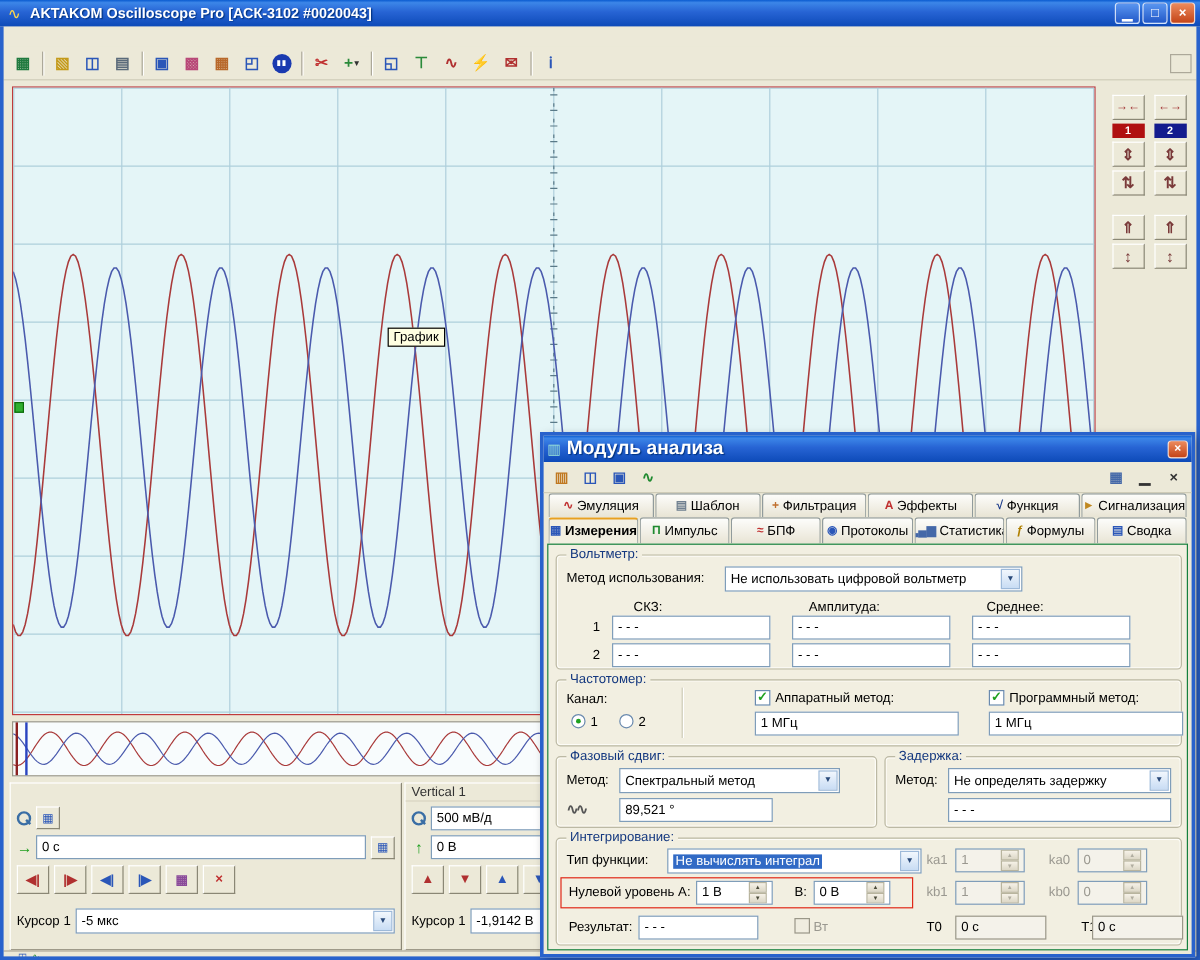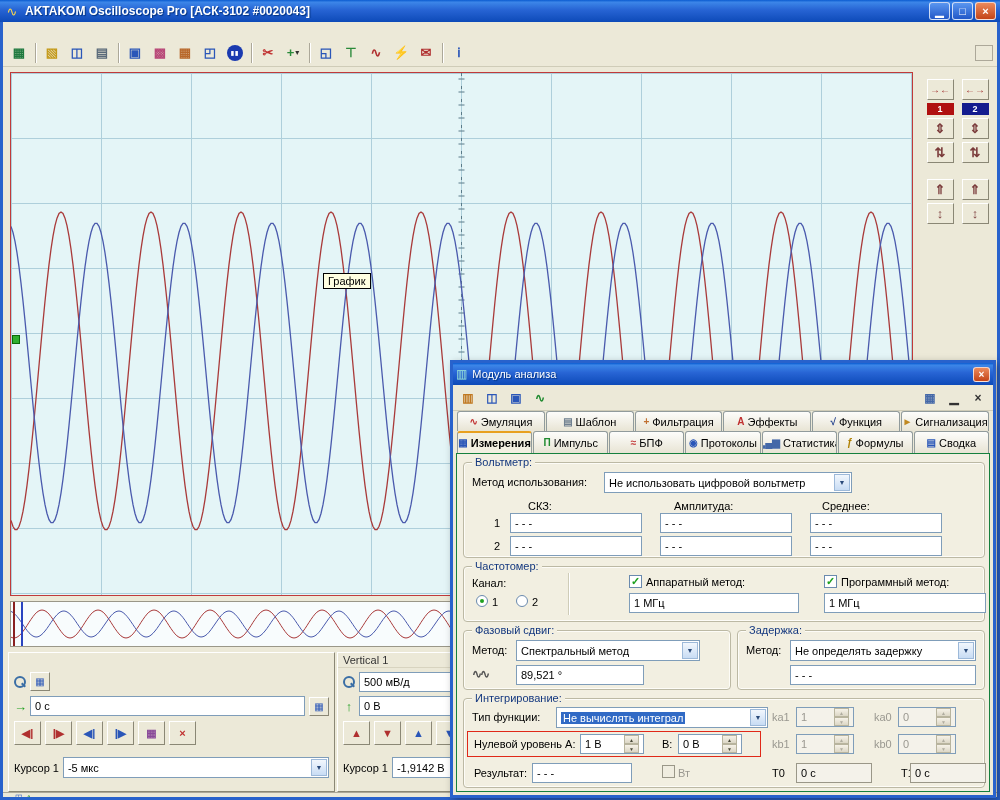--- a/index.html
+++ b/index.html
@@ -62,21 +62,21 @@
   .combo{position:relative;background:#fff;border:1px solid #7f9db9;height:21px;display:flex;align-items:center;padding:0 18px 0 4px;overflow:hidden;white-space:nowrap}
   .combo .cbtn{position:absolute;right:1px;top:1px;bottom:1px;width:16px;background:linear-gradient(#f2f7fd,#c8dcf4);border:1px solid #9db9d9;
     display:flex;align-items:center;justify-content:center;font-size:7px;color:#2a4a7a}
   .cval.hl{background:#316ac5;color:#fff;padding:0 2px}
   .bottomstrip{position:absolute;left:3px;top:792px;width:994px;height:8px;background:#ece9d8;border-top:1px solid #aca899;display:flex;gap:4px;align-items:flex-start;padding:1px 12px}
   .bs-ic{font-size:8px;line-height:7px}
   
   .dialog{position:absolute;left:450px;top:360px;width:546px;height:438px;background:#ece9d8;border:3px solid #2862cc;z-index:10;box-shadow:3px 3px 8px rgba(0,0,0,.35)}
   .d-titlebar{position:absolute;left:0;top:0;right:0;height:22px;display:flex;align-items:center;gap:5px;padding:0 3px;
     background:linear-gradient(180deg,#0a5bd0 0%,#3c86e8 10%,#2764d4 45%,#0d4ab8 100%);color:#fff}
-  .d-title{flex:1;font-size:11px;font-weight:normal;text-shadow:1px 1px 1px #00317e}
+  .d-title{flex:1;font-size:16px;font-weight:bold;text-shadow:1px 1px 1px #00317e}
   .d-icon{font-size:12px;color:#9fe8d8}
   .d-toolbar{position:absolute;left:0;right:0;top:22px;height:26px;display:flex;align-items:center;gap:2px;padding:0 4px;border-bottom:1px solid #cfccb8}
   .dtb-btn{width:22px;height:21px;display:flex;align-items:center;justify-content:center;border:1px solid transparent;border-radius:2px;cursor:default}
   .dtb-btn .glyph{font-size:12px;font-weight:bold}
   .dtb-spacer{flex:1}
   .tabrow{position:absolute;left:4px;right:4px;display:flex;align-items:flex-end;gap:1px}
   #tabs1{top:48px;height:20px}
   #tabs2{top:68px;height:22px}
   .tab{flex:1;height:100%;display:flex;align-items:center;justify-content:center;gap:3px;border:1px solid #919b9c;border-bottom:none;
     border-radius:3px 3px 0 0;background:linear-gradient(#fdfdfb,#e8e4d4);white-space:nowrap;overflow:hidden;cursor:default}

